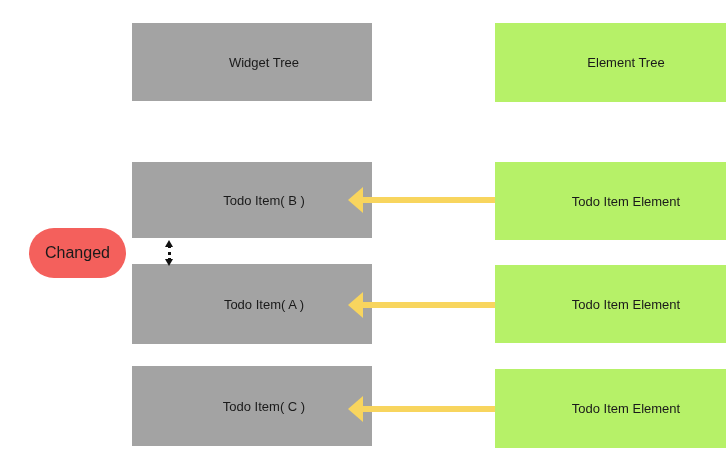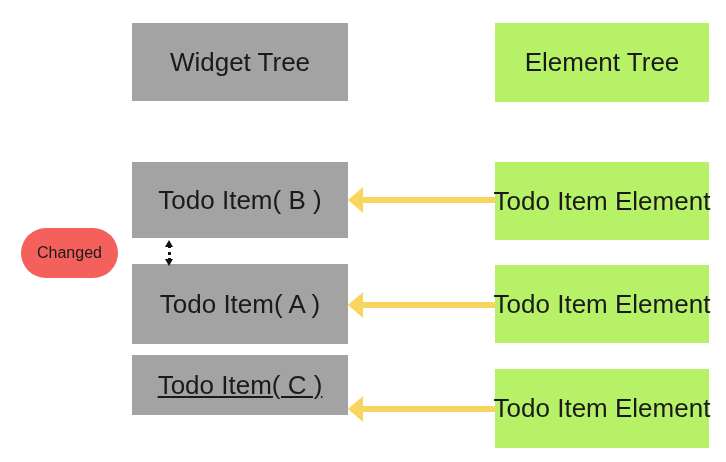--- a/index.html
+++ b/index.html
@@ -13,31 +13,32 @@
     width: 726px;
     height: 462px;
     background: var(--background, #ffffff);
     overflow: hidden;
   }
   .box {
     position: absolute;
     display: flex;
     align-items: center;
     justify-content: center;
-    font-size: 26px;
+    font-size: 13px;
     color: var(--text, #1a1a1a);
     white-space: nowrap;
+    padding-left: 24px;
   }
   .box.gray  { background: var(--widget-box, #a3a3a3); left: 132px; width: 216px; }
   .box.green { background: var(--element-box, #b6f168); left: 495px; width: 214px; text-align: center; }
 
   .wt-header { top: 23px;  height: 78px; }
   .wt-b      { top: 162px; height: 76px; }
   .wt-a      { top: 264px; height: 80px; }
-  .wt-c      { top: 355px; height: 60px; text-decoration: underline; }
+  .wt-c      { top: 366px; height: 80px; }
 
   .et-header { top: 23px;  height: 79px; }
   .et-1      { top: 162px; height: 78px; }
   .et-2      { top: 265px; height: 78px; }
   .et-3      { top: 369px; height: 79px; }
 
   
   .arrow {
     position: absolute;
     left: 348px;
@@ -81,21 +82,21 @@
   .vconn .vhead-down { bottom: 0; border-top:    7px solid var(--connector, #111111); }
   .vconn .vshaft {
     position: absolute;
     left: 6px; top: 5px; bottom: 5px;
     width: 0;
     border-left: 3px dotted var(--connector, #111111);
   }
 
   .badge {
     position: absolute;
-    left: 21px;
+    left: 29px;
     top: 228px;
     width: 97px;
     height: 50px;
     border-radius: 25px;
     background: var(--badge, #f4605c);
     display: flex;
     align-items: center;
     justify-content: center;
     font-size: 16px;
     color: var(--text, #1a1a1a);

